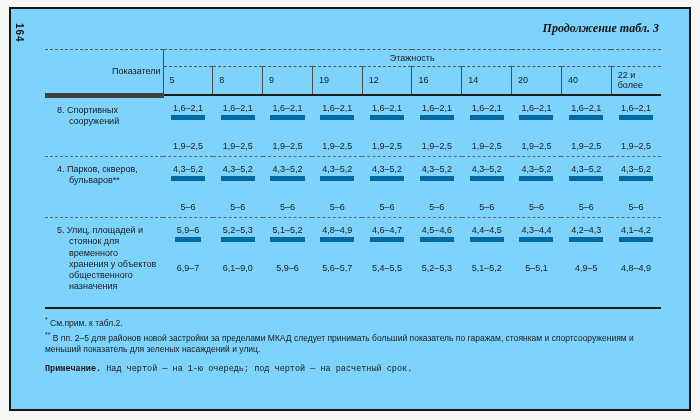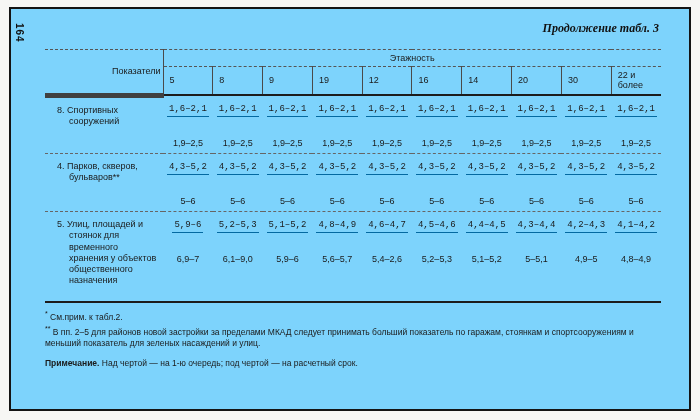--- a/index.html
+++ b/index.html
@@ -81,37 +81,36 @@
     line-height: 1.25;
   }
   tbody tr:nth-child(1) { height: 46px; }
   tbody tr:nth-child(2) { height: 48px; }
   tbody tr:nth-child(3) { height: 90px; }
   tbody tr + tr td { border-top: 1px dashed #666; }
   tbody tr:last-child td { border-bottom: 2px solid #1c1c1c; }
   .frac-top {
     display: inline-block;
     padding: 0 2px 2px;
-    border-bottom: 1px solid #0369a1;
+    border-bottom: 5px solid #0369a1;
     white-space: nowrap;
-    font-family: Liberation Mono, monospace;
   }
   .frac-bottom {
     display: block;
     margin-top: 21px;
     white-space: nowrap;
   }
   .footnotes {
     margin-top: 6px;
     font-size: 8.5px;
     line-height: 1.3;
   }
   .fn { margin-bottom: 2px; }
   .fn .sup { vertical-align: super; font-size: 7px; }
-  .note { margin-top: 9px; }
+  .note { margin-top: 9px; font-family: Liberation Mono, monospace; }
   .note b { font-weight: 700; }
 </style>
 </head>
 <body>
 
 <div class="scan-frame">
   <div class="page-number">164</div>
   <div class="caption">Продолжение табл. 3</div>
 
   <div class="content">
@@ -123,21 +122,21 @@
         </tr>
         <tr class="cols">
             <th>5</th>
             <th>8</th>
             <th>9</th>
             <th>19</th>
             <th>12</th>
             <th>16</th>
             <th>14</th>
             <th>20</th>
-            <th>30</th>
+            <th>40</th>
             <th>22 и более</th>
           </tr>
       </thead>
       <tbody>
           <tr>
             <td class="label-cell">8. Спортивных сооружений</td>
             <td><span class="frac-top">1,6–2,1</span><span class="frac-bottom">1,9–2,5</span></td>
             <td><span class="frac-top">1,6–2,1</span><span class="frac-bottom">1,9–2,5</span></td>
             <td><span class="frac-top">1,6–2,1</span><span class="frac-bottom">1,9–2,5</span></td>
             <td><span class="frac-top">1,6–2,1</span><span class="frac-bottom">1,9–2,5</span></td>
@@ -160,21 +159,21 @@
             <td><span class="frac-top">4,3–5,2</span><span class="frac-bottom">5–6</span></td>
             <td><span class="frac-top">4,3–5,2</span><span class="frac-bottom">5–6</span></td>
             <td><span class="frac-top">4,3–5,2</span><span class="frac-bottom">5–6</span></td>
           </tr>
           <tr>
             <td class="label-cell">5. Улиц, площадей и стоянок для временного хранения у объектов общественного назначения</td>
             <td><span class="frac-top">5,9–6</span><span class="frac-bottom">6,9–7</span></td>
             <td><span class="frac-top">5,2–5,3</span><span class="frac-bottom">6,1–9,0</span></td>
             <td><span class="frac-top">5,1–5,2</span><span class="frac-bottom">5,9–6</span></td>
             <td><span class="frac-top">4,8–4,9</span><span class="frac-bottom">5,6–5,7</span></td>
-            <td><span class="frac-top">4,6–4,7</span><span class="frac-bottom">5,4–2,6</span></td>
+            <td><span class="frac-top">4,6–4,7</span><span class="frac-bottom">5,4–5,5</span></td>
             <td><span class="frac-top">4,5–4,6</span><span class="frac-bottom">5,2–5,3</span></td>
             <td><span class="frac-top">4,4–4,5</span><span class="frac-bottom">5,1–5,2</span></td>
             <td><span class="frac-top">4,3–4,4</span><span class="frac-bottom">5–5,1</span></td>
             <td><span class="frac-top">4,2–4,3</span><span class="frac-bottom">4,9–5</span></td>
             <td><span class="frac-top">4,1–4,2</span><span class="frac-bottom">4,8–4,9</span></td>
           </tr>
         </tbody>
     </table>
 
     <div class="footnotes">

